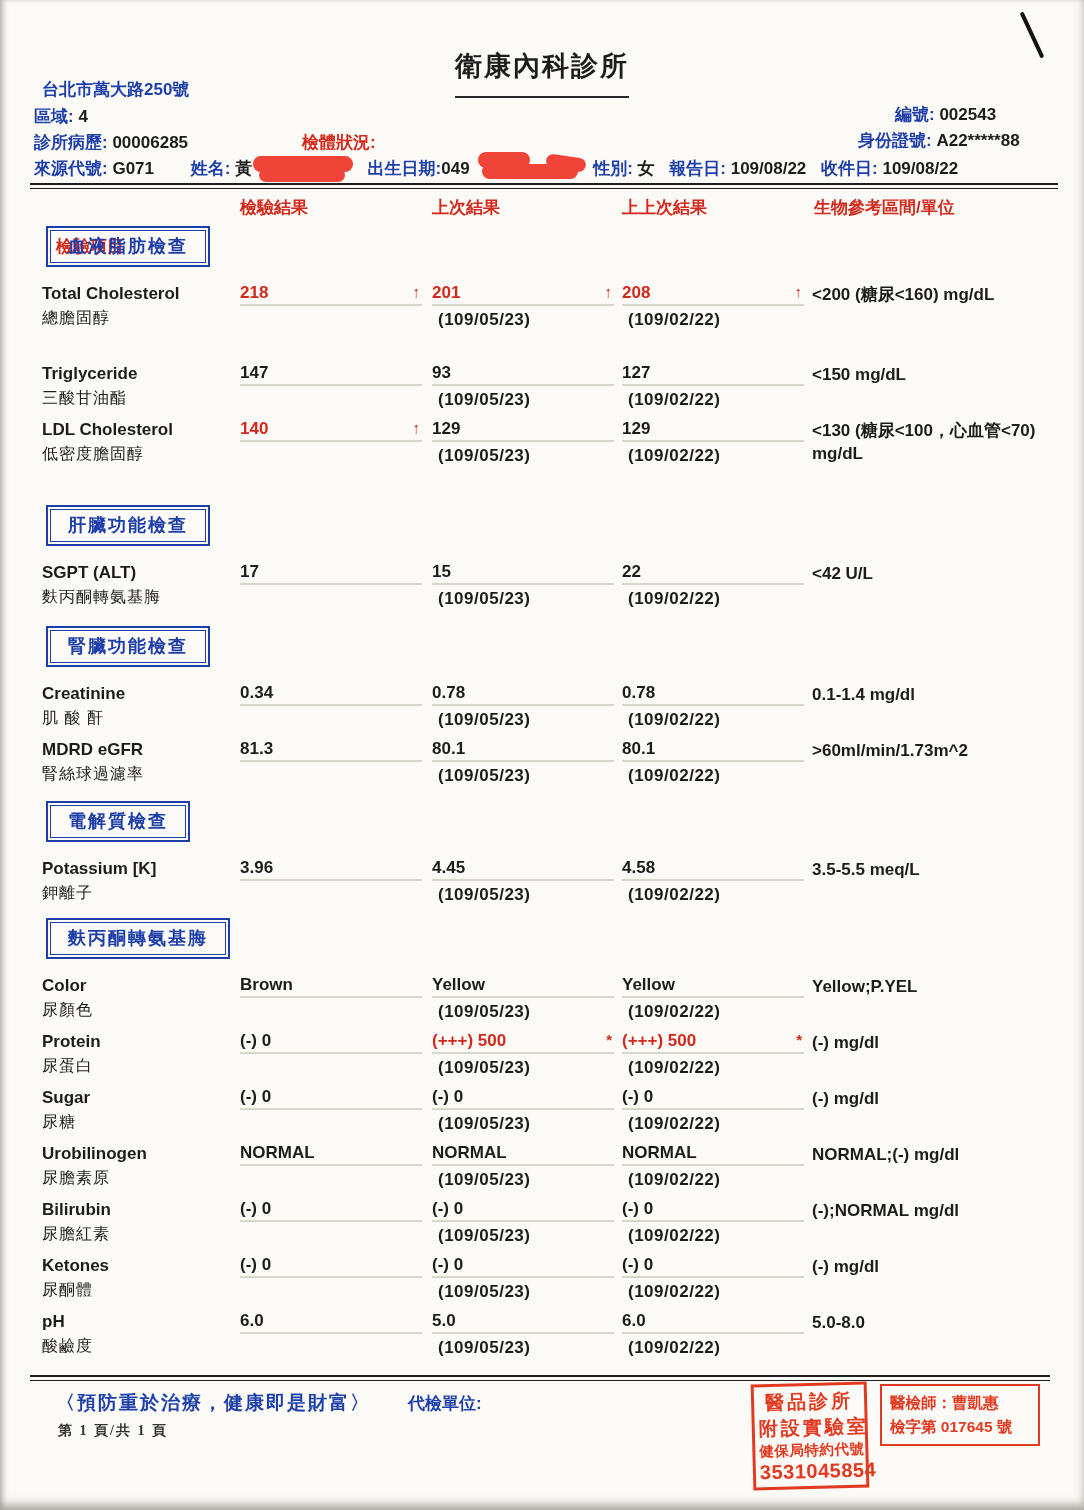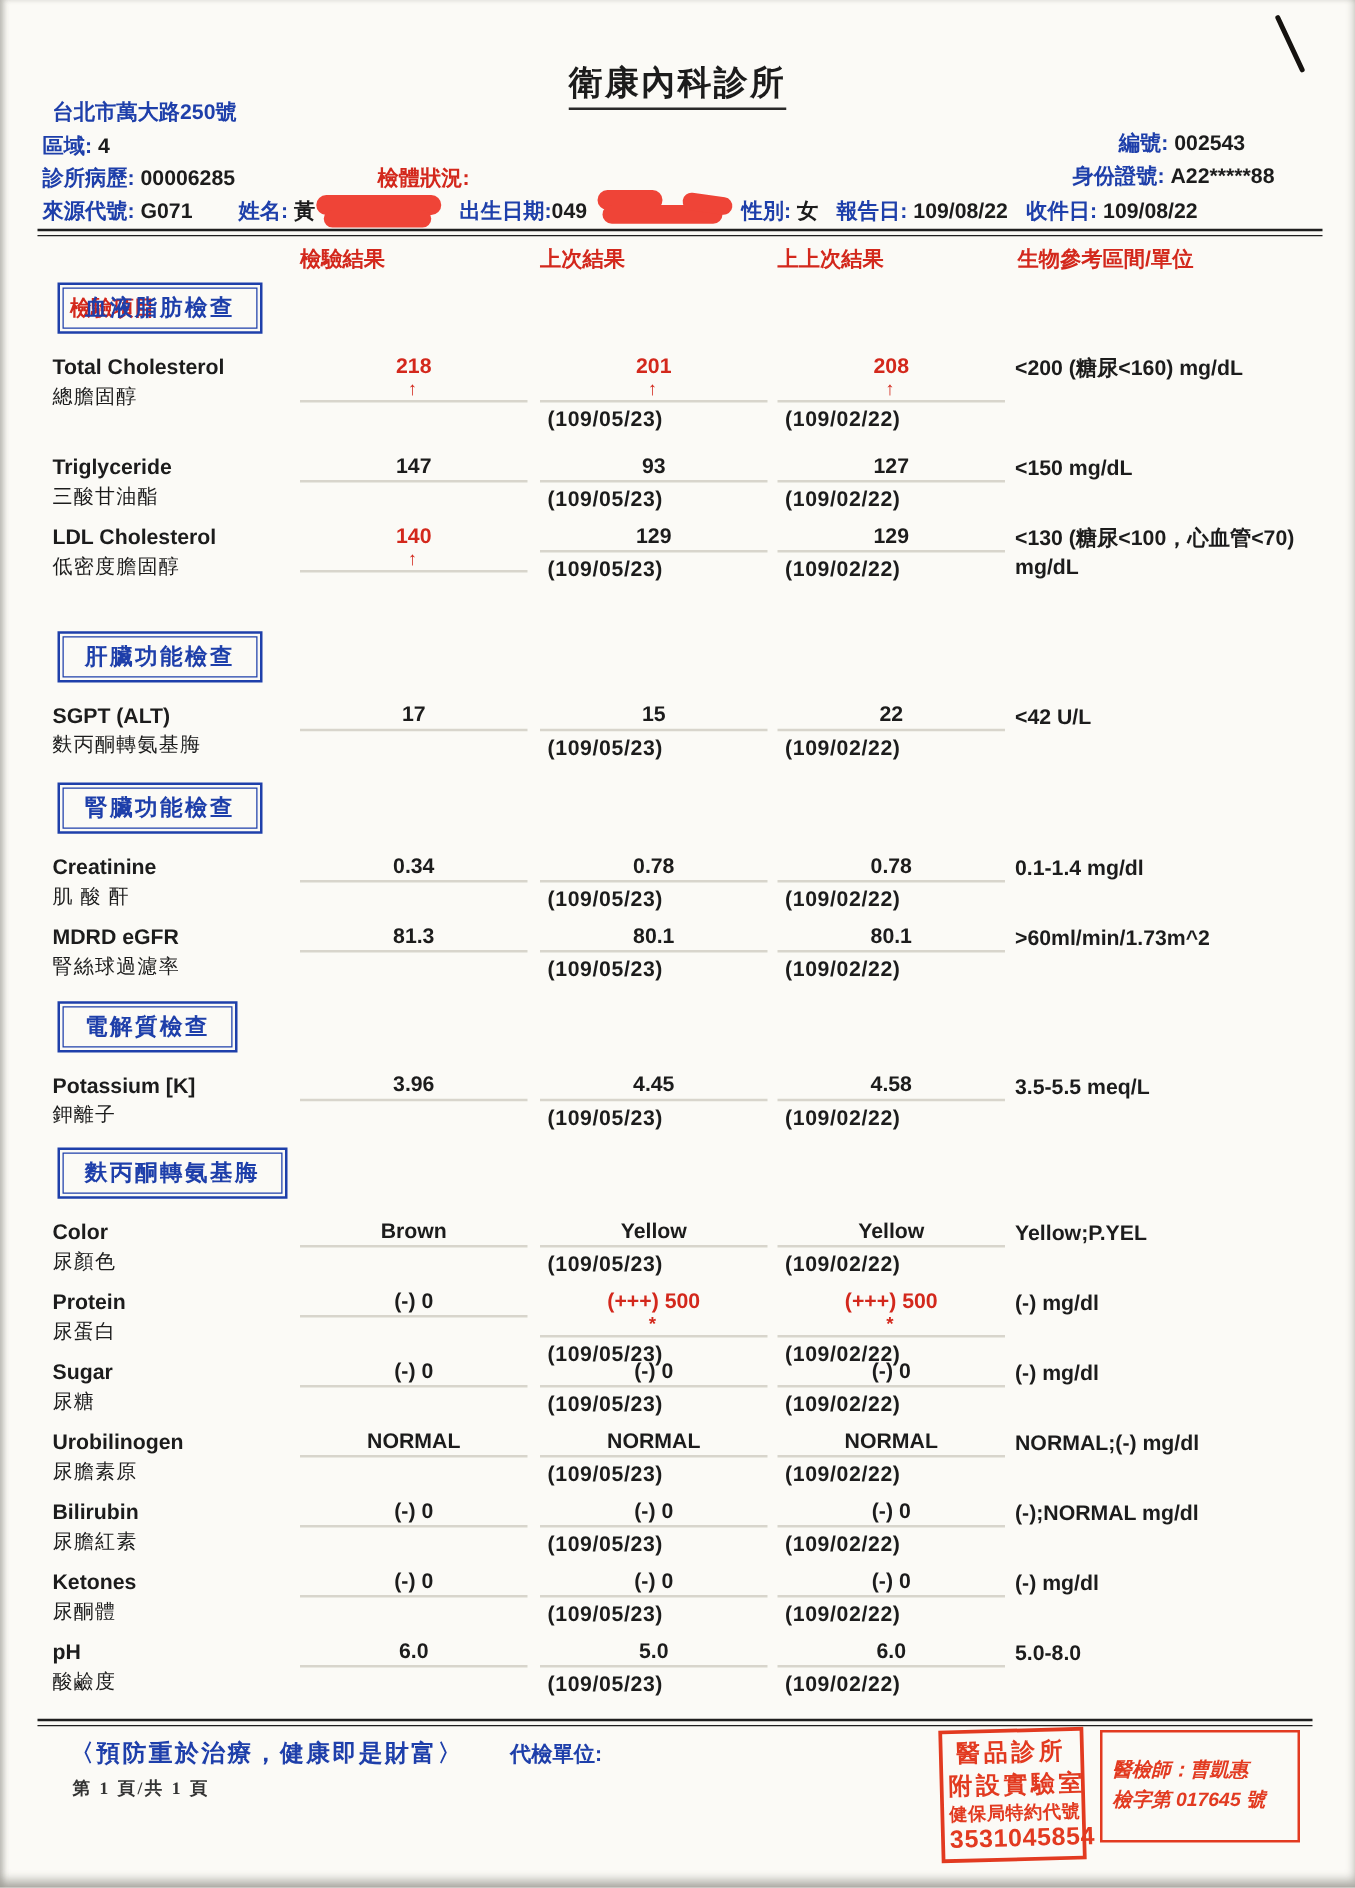--- a/index.html
+++ b/index.html
@@ -10,21 +10,21 @@
     --paper:#fbfaf6;
     --uline:#d8d5cc;
   }
   *{margin:0;padding:0;box-sizing:border-box;}
   html,body{background:#e8e6e1;}
   body{font-family:"Liberation Sans","DejaVu Sans",sans-serif;color:var(--ink);}
   .page{position:relative;width:1084px;height:1510px;background:var(--paper);overflow:hidden;margin:0 auto;
         box-shadow:inset 0 -6px 8px rgba(90,88,80,.45), inset 3px 0 4px rgba(120,118,110,.25);}
   
   .title{position:absolute;top:48px;left:50%;transform:translateX(-50%);
-         font-size:27px;font-weight:bold;letter-spacing:2px;border-bottom:2px solid #2a2a2a;padding-bottom:2px;}
+         font-size:27px;font-weight:bold;letter-spacing:2px;border-bottom:2px solid #2a2a2a;padding-bottom:12px;}
   .pen-mark{position:absolute;top:10px;left:1030px;width:4px;height:50px;background:#15120f;border-radius:3px;
             transform:rotate(-25deg);}
   .hline{position:absolute;font-size:17px;font-weight:bold;white-space:nowrap;}
   .blue{color:var(--blue);}
   .redtx{color:var(--red);}
   .lbl{color:var(--blue);}
   .val{color:var(--ink);}
   .hseg{margin-right:10px;}
   .redact{display:inline-block;position:relative;vertical-align:middle;height:24px;}
   .redact .b{position:absolute;background:#ef4437;border-radius:12px;}
@@ -40,39 +40,39 @@
   .rows{margin-top:16px;}
   .row{position:relative;height:56px;}
   .c{position:absolute;top:0;}
   .c-item{left:42px;width:196px;}
   .c-cur {left:240px;width:182px;}
   .c-prev{left:432px;width:182px;}
   .c-prev2{left:622px;width:182px;}
   .c-ref {left:812px;width:248px;font-size:17px;font-weight:bold;line-height:23px;}
   .en{font-size:17px;font-weight:bold;line-height:22px;}
   .zh{font-size:16px;line-height:26px;letter-spacing:1px;}
-  .l1{display:flex;justify-content:space-between;align-items:center;
-      border-bottom:2px solid var(--uline);min-height:23px;font-size:17px;font-weight:bold;flex-direction:column;}
+  .l1{display:flex;justify-content:space-between;align-items:flex-start;
+      border-bottom:2px solid var(--uline);min-height:23px;font-size:17px;font-weight:bold;}
   .l1 .flag{color:var(--red);font-weight:bold;font-size:15px;padding-right:2px;}
   .l1 .v.red{color:var(--red);}
   .date{font-size:17px;font-weight:bold;margin-top:4px;margin-left:6px;letter-spacing:.5px;}
   
   .footer-line{top:1375px;}
   .slogan{position:absolute;top:1390px;left:56px;font-size:19px;font-weight:bold;color:var(--blue);letter-spacing:2px;}
   .agency{position:absolute;top:1392px;left:408px;font-size:17px;font-weight:bold;color:var(--blue);}
   .pageinfo{position:absolute;top:1422px;left:58px;font-size:14px;font-weight:bold;color:#333;
             font-family:"Liberation Serif","DejaVu Serif",serif;letter-spacing:2px;}
   .stamp-sq{position:absolute;top:1383px;left:752px;width:116px;padding:3px 4px;border:3.5px solid var(--stamp);
             color:var(--stamp);text-align:center;transform:rotate(-1.5deg);background:rgba(255,255,255,.0);}
   .stamp-sq div{font-weight:bold;white-space:nowrap;}
   .stamp-sq .s1,.stamp-sq .s2{font-size:19px;letter-spacing:3px;}
   .stamp-sq .s3{font-size:14.5px;letter-spacing:.5px;}
   .stamp-sq .s4{font-size:20px;letter-spacing:.5px;}
-  .stamp-ex{position:absolute;top:1384px;left:880px;width:160px;padding:19px 8px;border:2px solid var(--stamp);
-            color:var(--stamp);font-style:italic;}
+  .stamp-ex{position:absolute;top:1384px;left:880px;width:160px;padding:5px 8px;border:2px solid var(--stamp);
+            color:var(--stamp);}
   .stamp-ex div{font-size:15.5px;font-weight:bold;line-height:24px;white-space:nowrap;}
 </style>
 </head>
 <body>
 
 <div class="page">
 
   <div class="title">衛康內科診所</div>
   <div class="pen-mark"></div>
 

